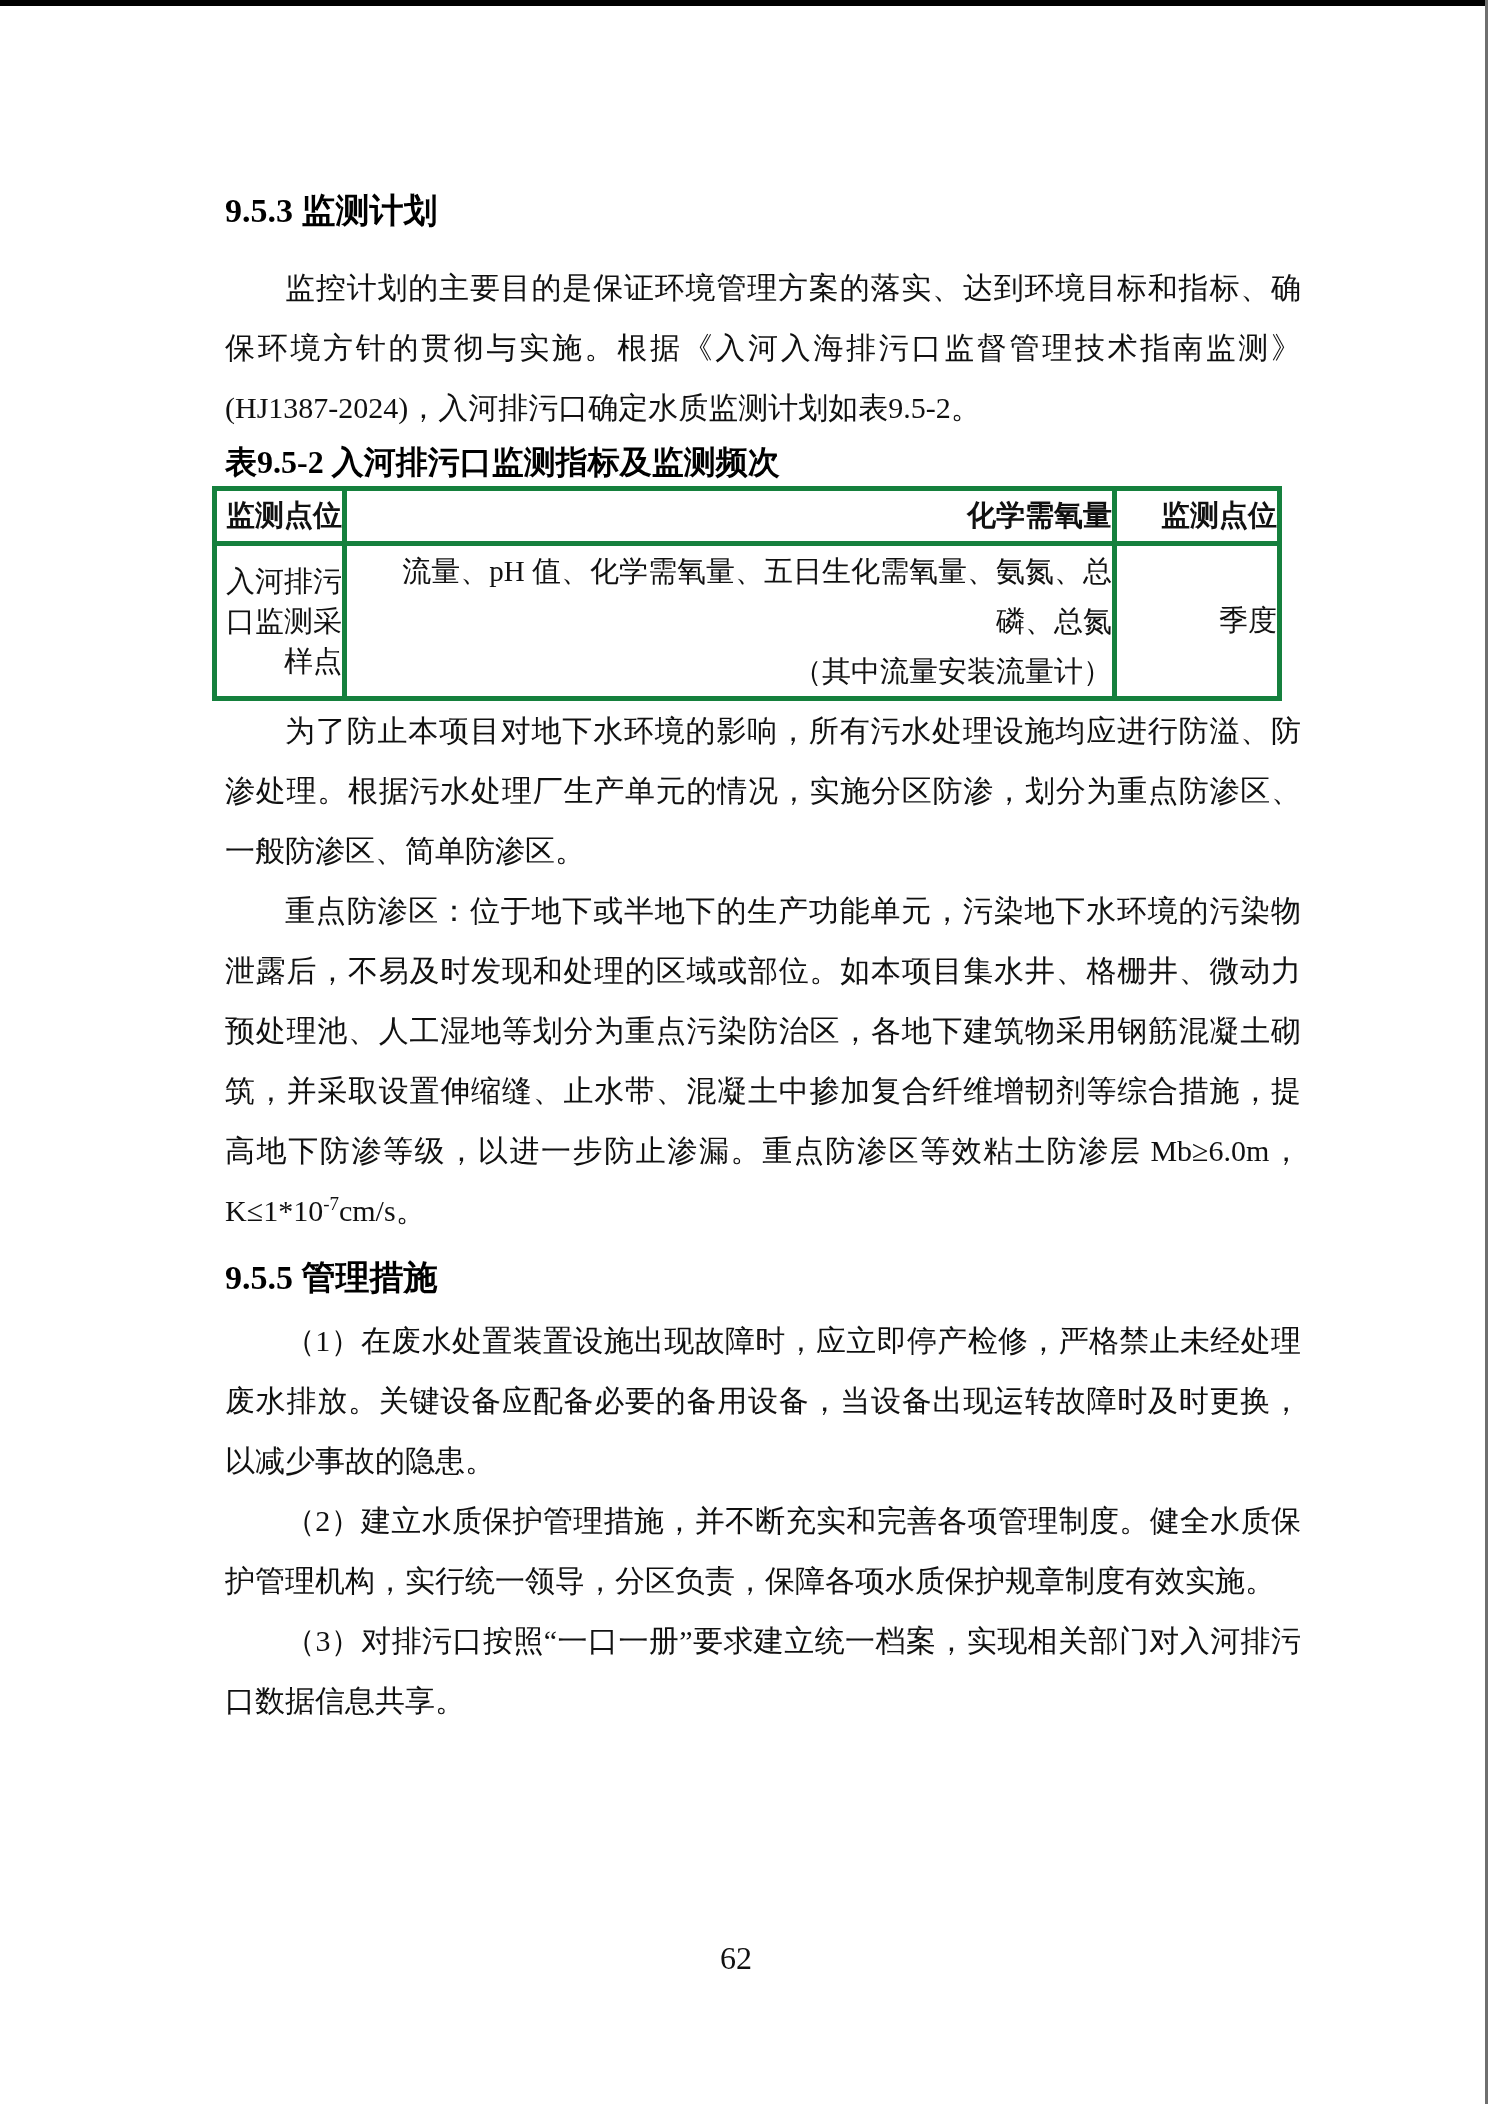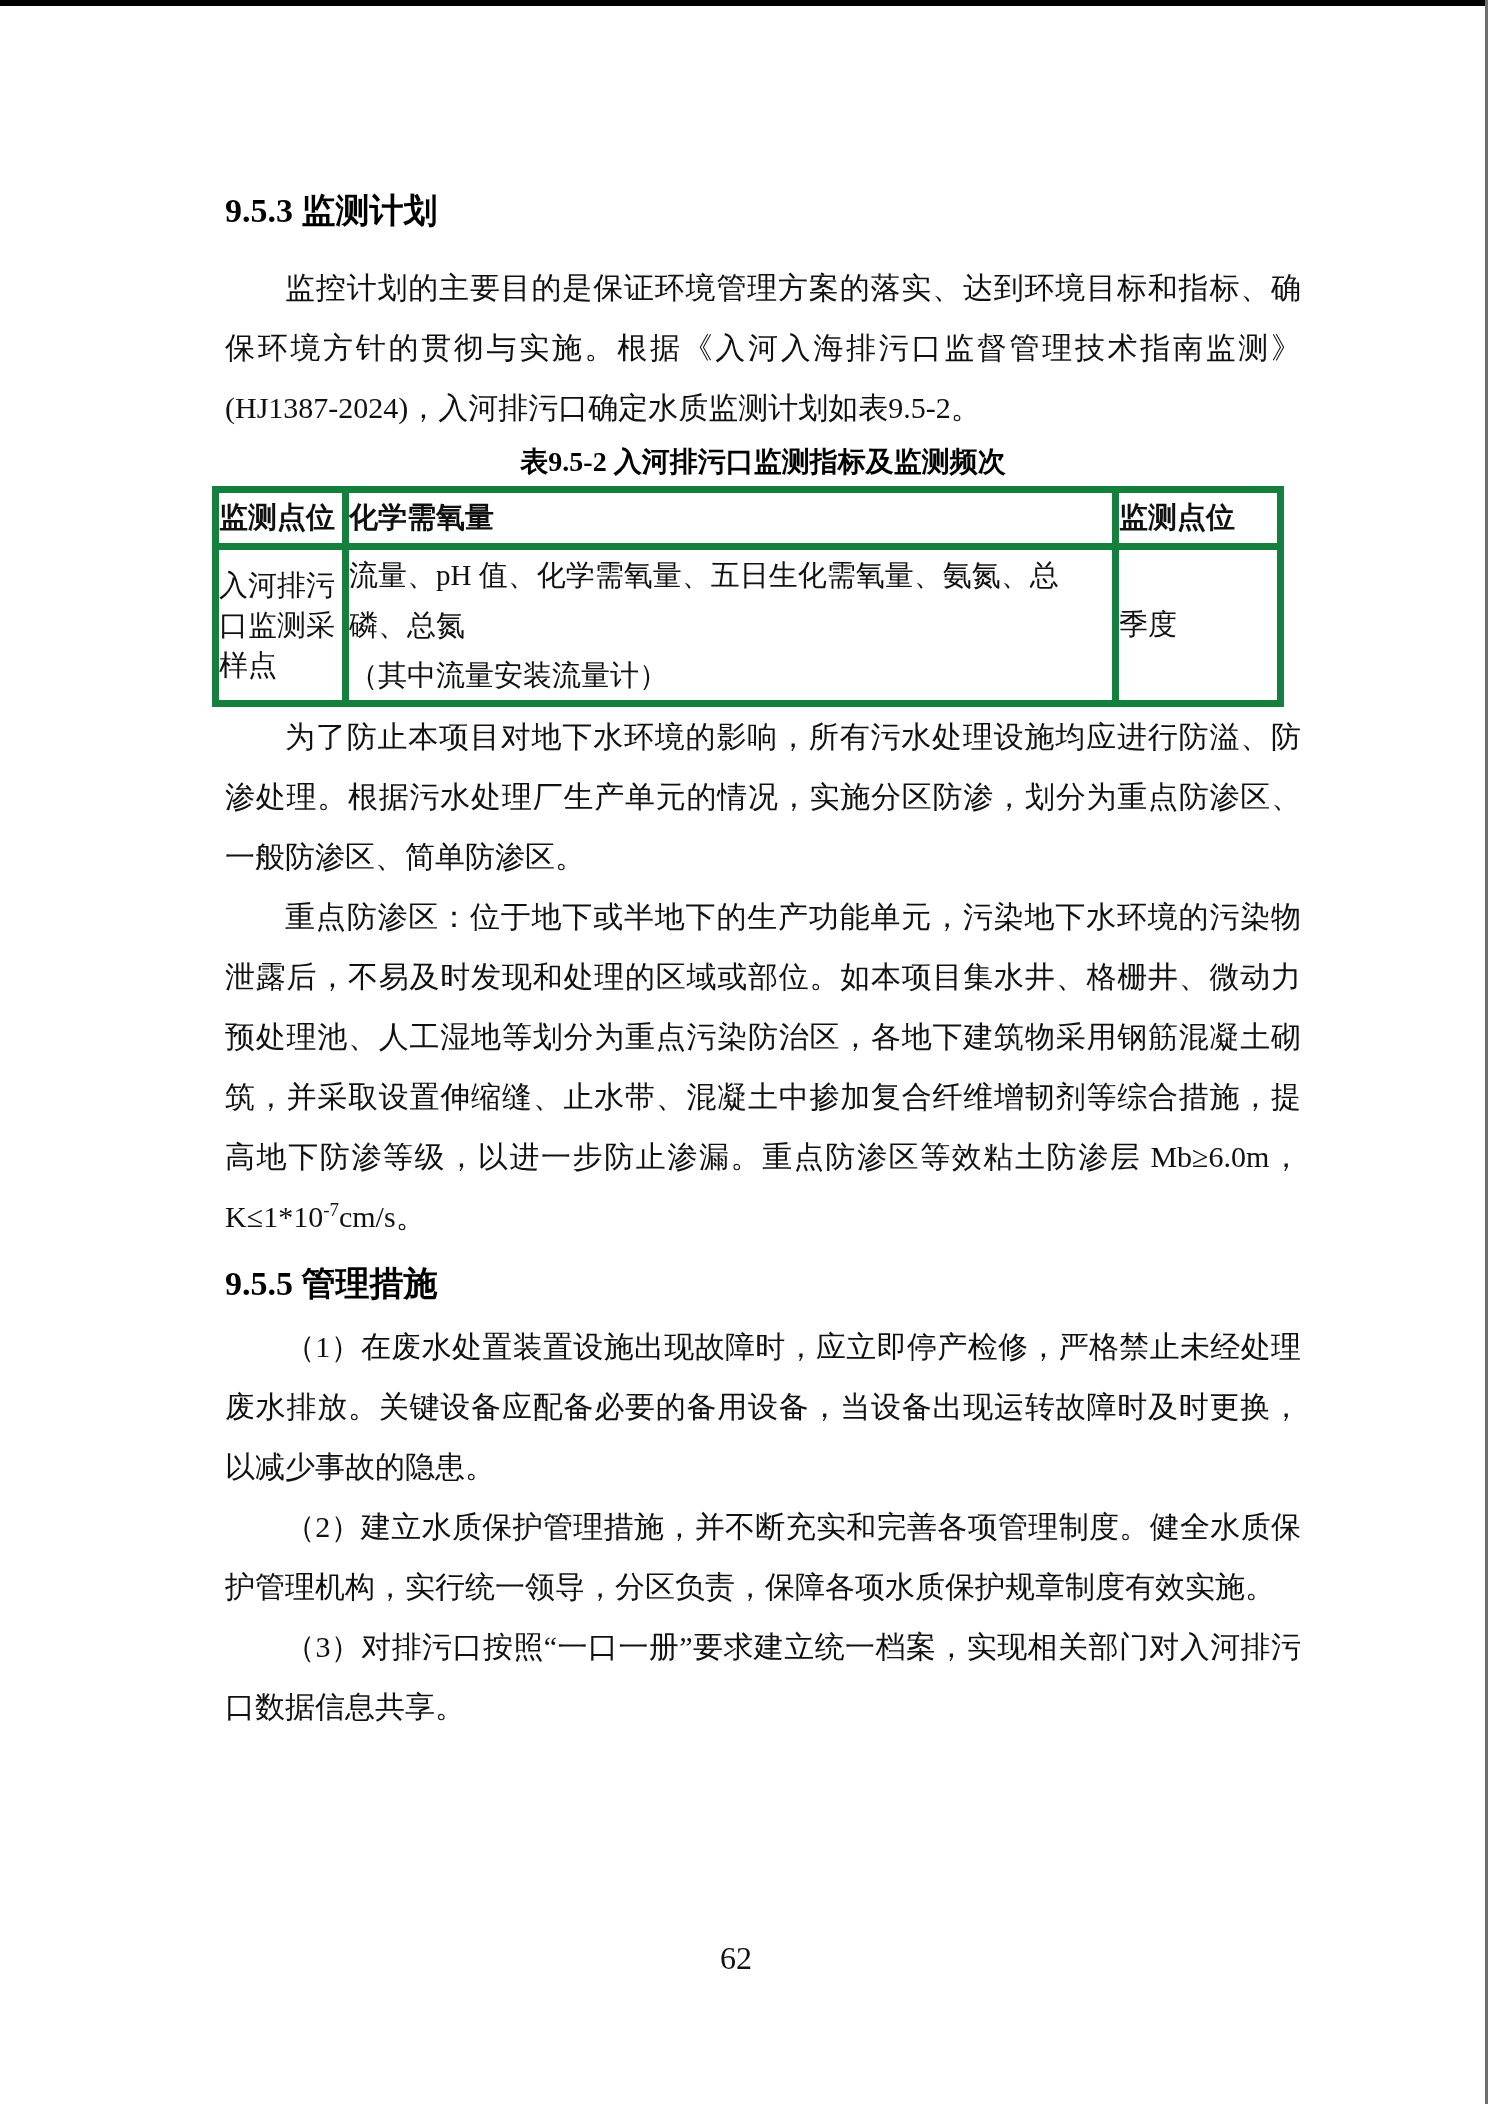--- a/index.html
+++ b/index.html
@@ -43,37 +43,36 @@
     text-indent:60px;
     margin:0;
     color:#111111;
   }
   p.body sup{
     font-size:19px;
     line-height:0;
     vertical-align:super;
   }
   .tbl-caption{
-    font-size:28px;
+    font-size:32px;
     font-weight:bold;
-    text-align:center;
     line-height:44px;
     margin:2px 0 0 0;
     color:#000000;
   }
   table.monitor{
     border-collapse:collapse;
     table-layout:fixed;
     width:1065px;
     margin:2px 0 0 -13px;
   }
   table.monitor th,
   table.monitor td{
-    border:7px solid #15803d;
-    text-align:left;
+    border:5px solid #15803d;
+    text-align:right;
     vertical-align:middle;
     padding:0;
     font-size:29px;
     color:#111111;
   }
   table.monitor th{
     height:50px;
     font-weight:bold;
   }
   td.cell-point{

